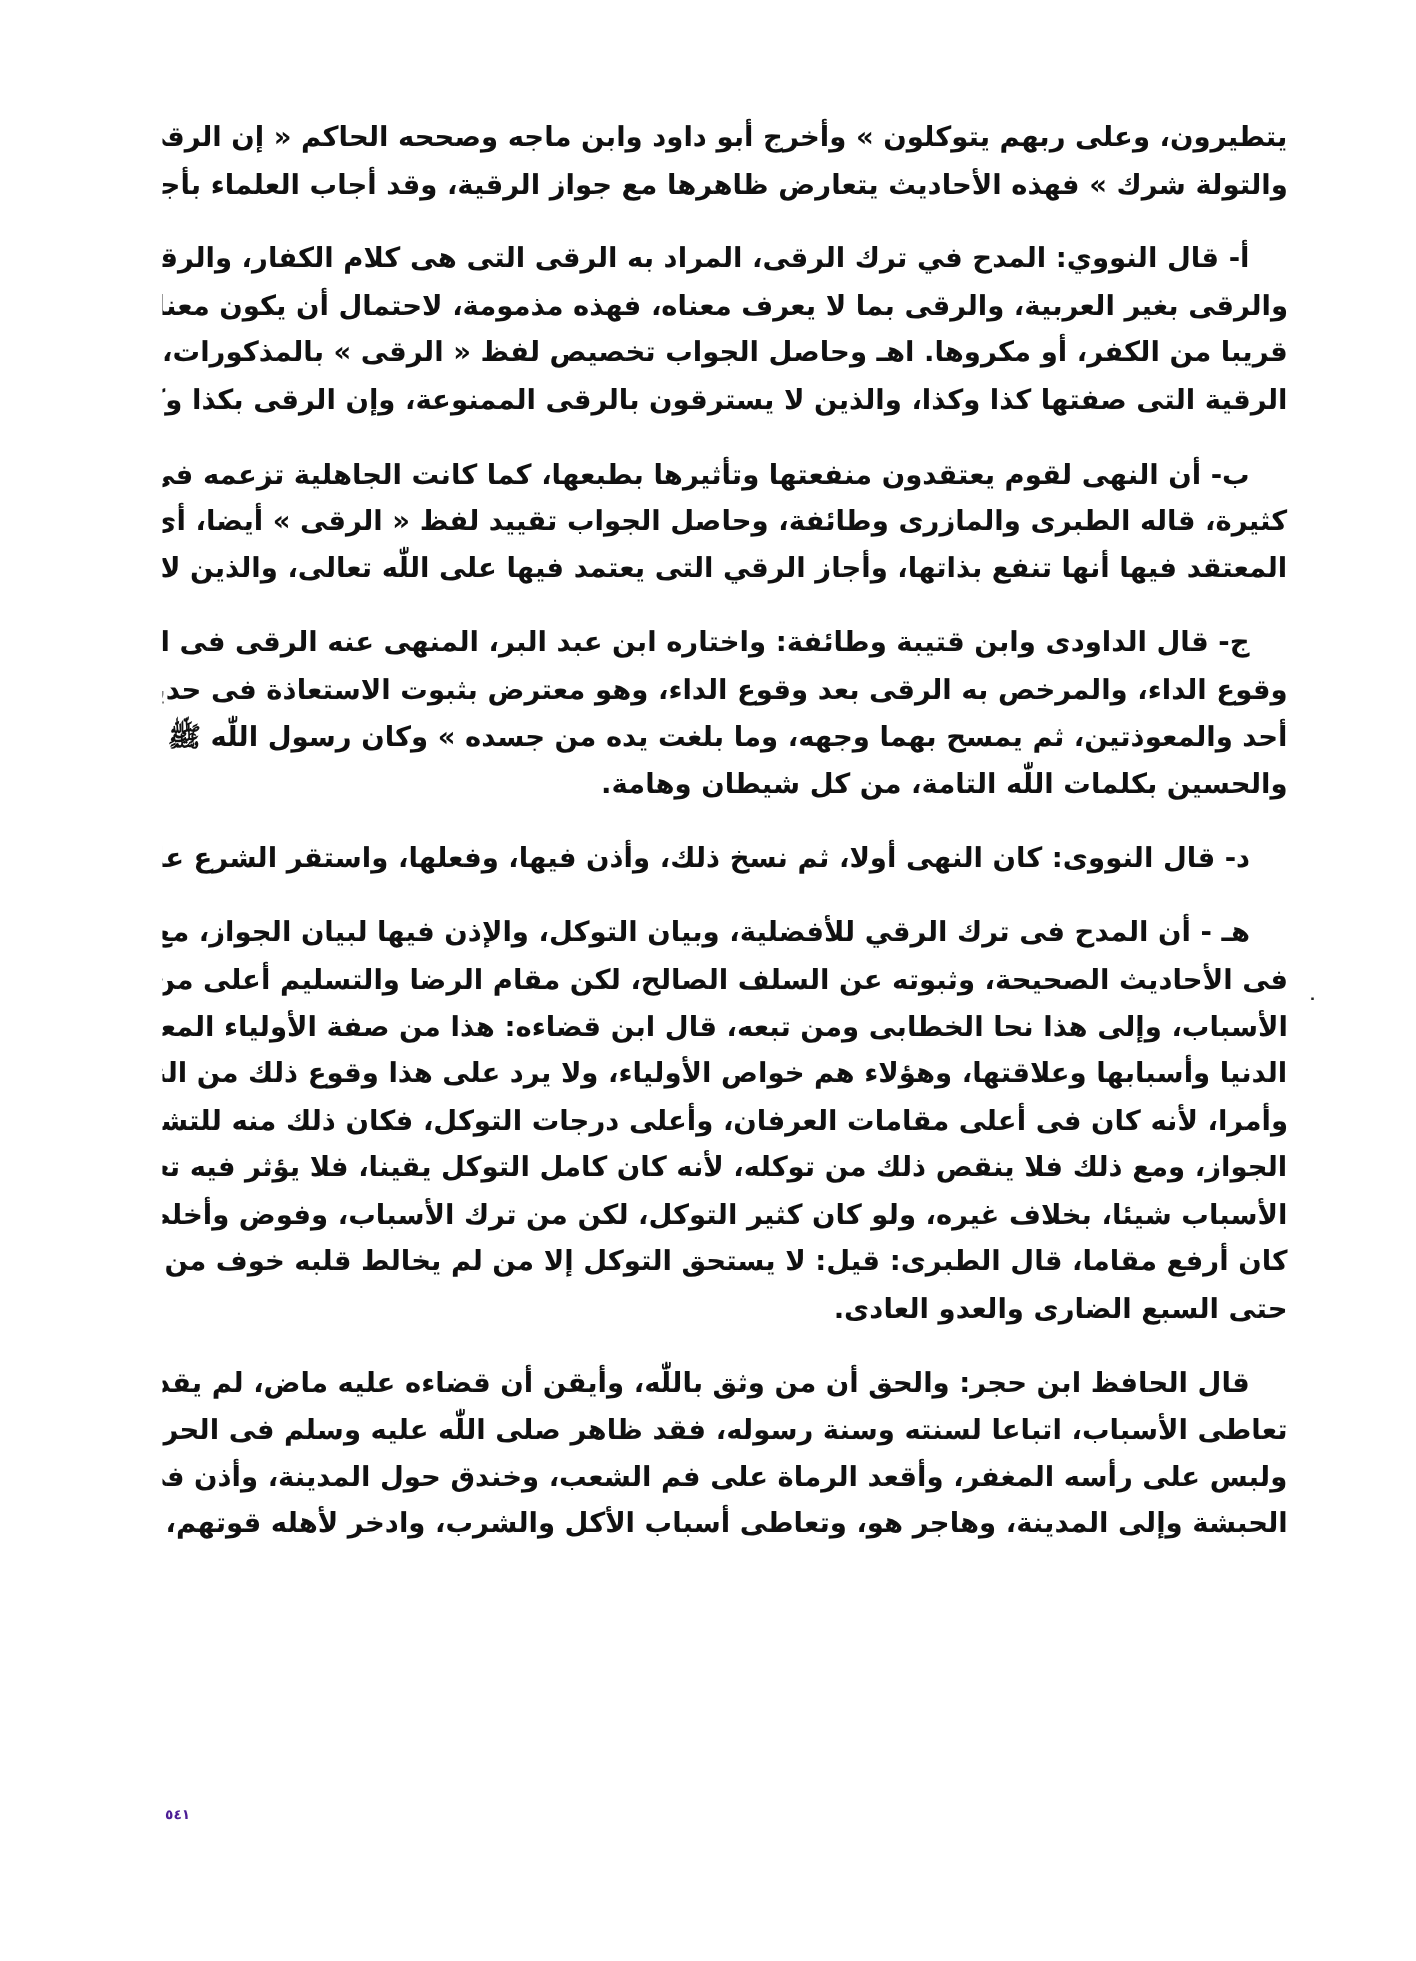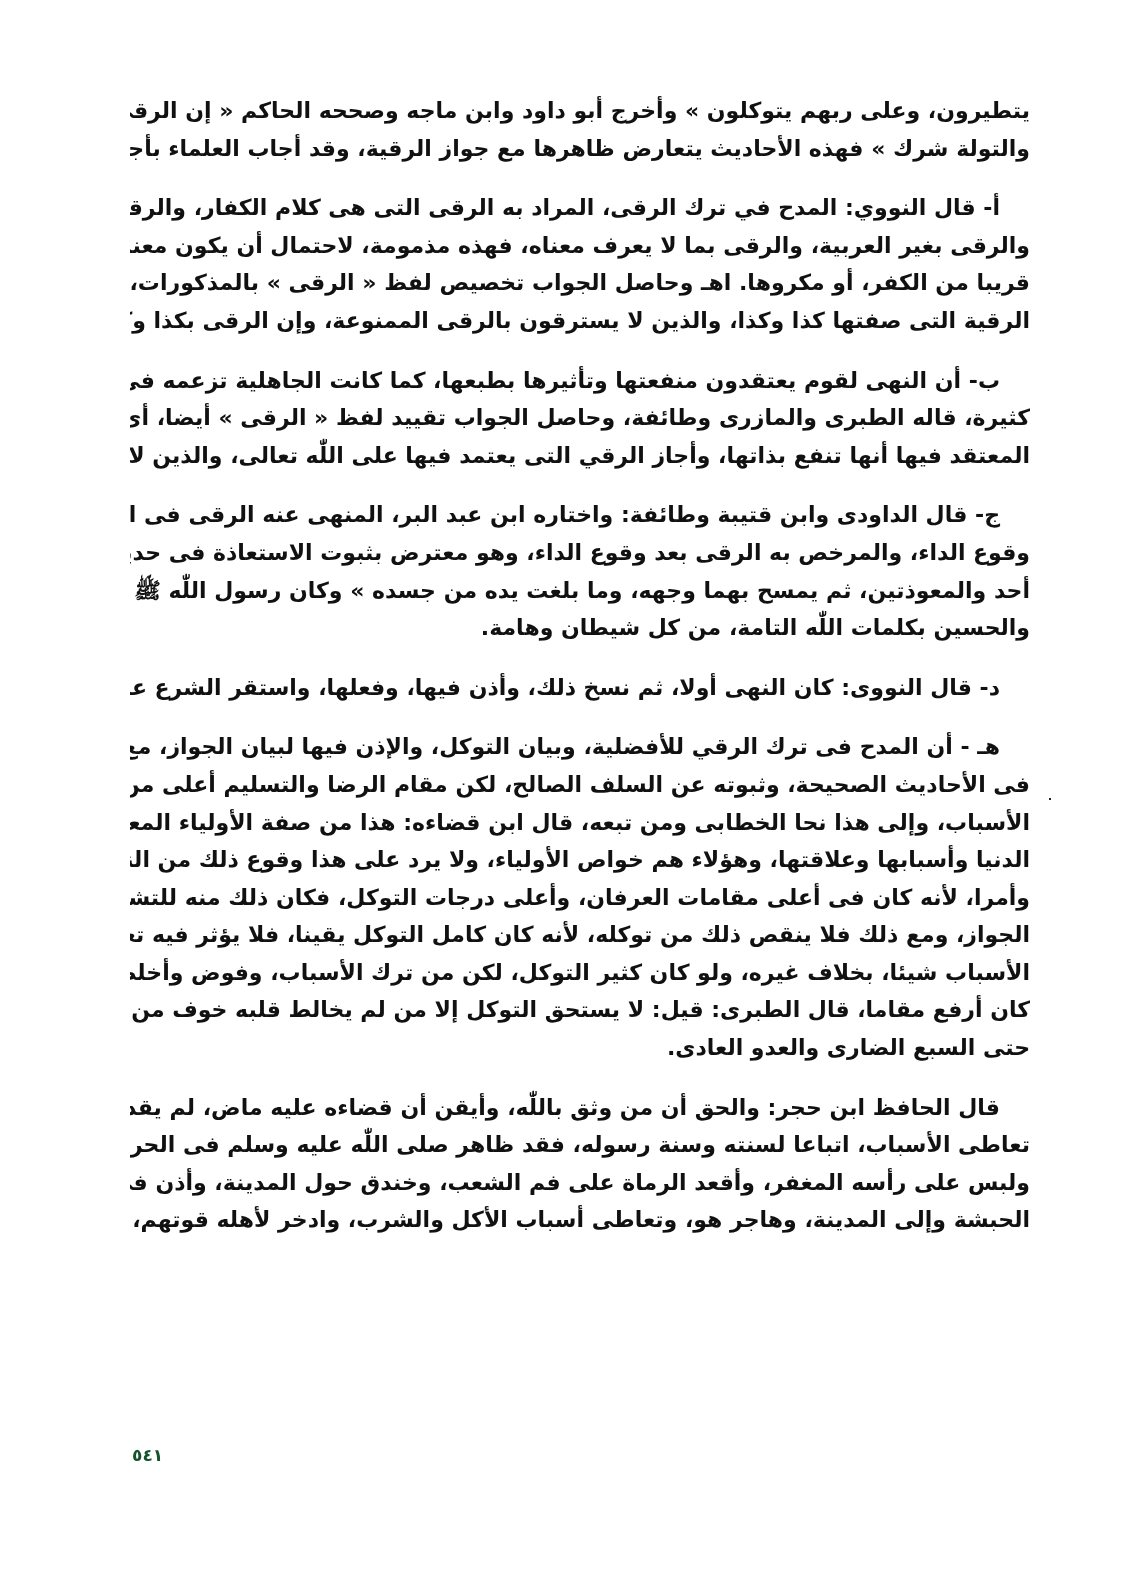--- a/index.html
+++ b/index.html
@@ -30,23 +30,23 @@
       overflow: hidden;
     }
     .line.last { text-align-last: right; }
     .line.indent { padding-right: 30px; }
     .gap { height: 22px; }
     .page-number {
       position: absolute;
       left: 132px;
       top: 1445px;
       font-family: "DejaVu Sans", sans-serif;
-      font-size: 17px;
+      font-size: 11px;
       font-weight: bold;
-      color: #14532d;
+      color: #4c1d95;
       direction: rtl;
       letter-spacing: 4px;
     }
     .speck {
       position: absolute;
       left: 1049px;
       top: 798px;
       width: 2px;
       height: 2px;
       background: #222;

